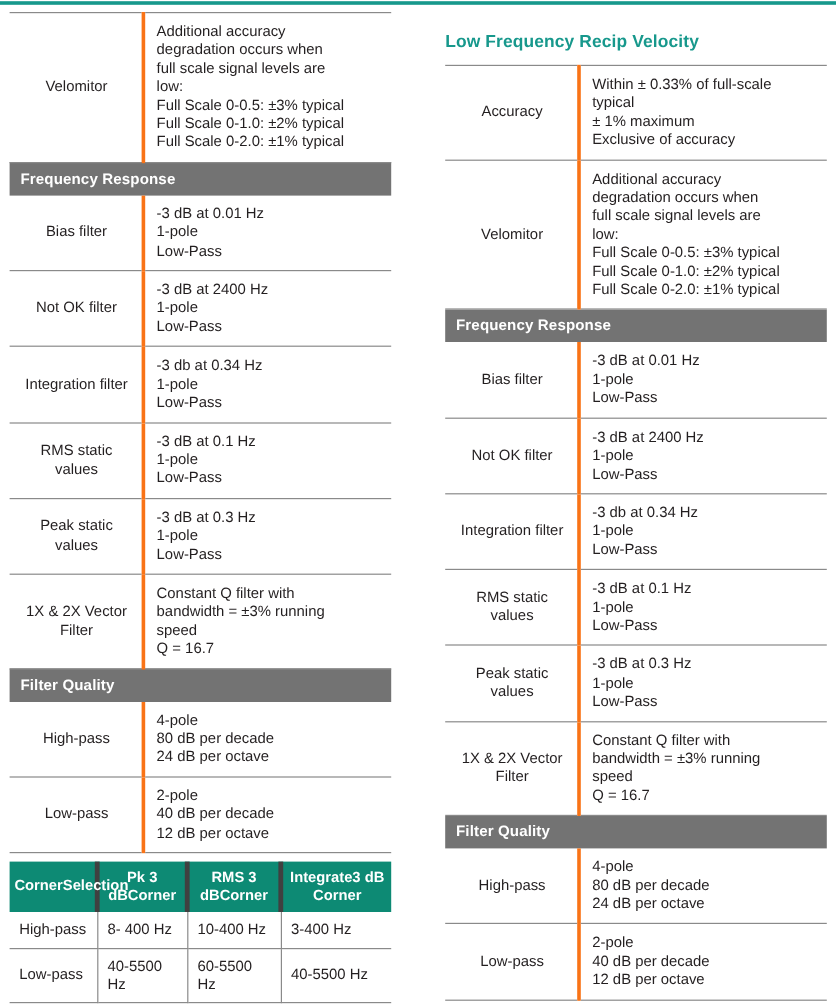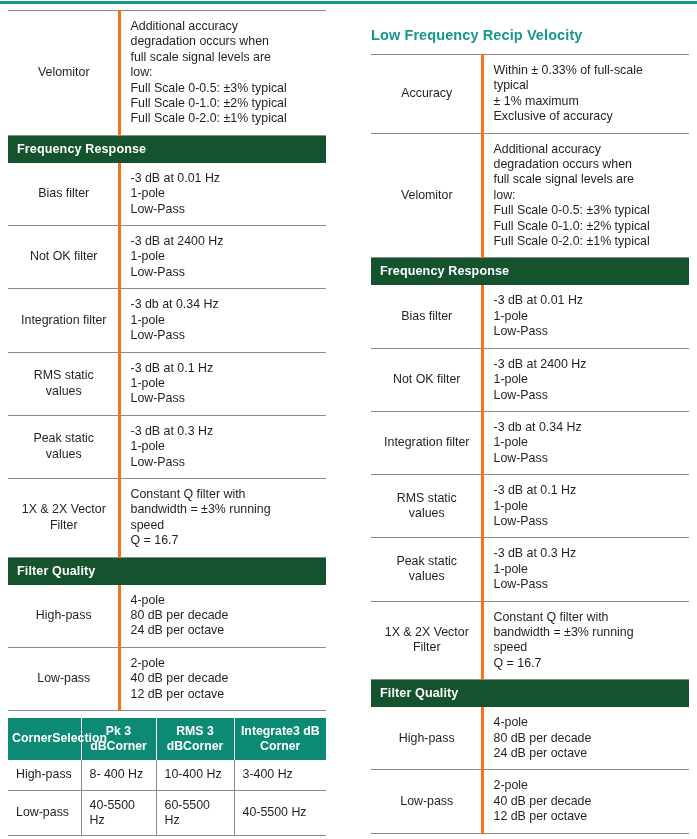--- a/index.html
+++ b/index.html
@@ -85,21 +85,21 @@
     vertical-align: middle;
   }
   td.value .ln,
   td.label .ln {
     display: block;
     white-space: nowrap;
   }
 
   
   td.band {
-    background: #14532d;
+    background: #737373;
     color: #ffffff;
     font-weight: bold;
     font-size: 12.6px;
     letter-spacing: 0.1px;
     padding: 5px 0 5px 9px;
     border: none;
     line-height: 17px;
   }
 
   
@@ -116,21 +116,21 @@
   table.corner col.k3 { width: 92px; }
 
   table.corner th {
     background: #0d8a74;
     color: #ffffff;
     font-weight: bold;
     font-size: 12.3px;
     line-height: 14.6px;
     text-align: center;
     padding: 6px 4px 7px 4px;
-    border-left: 1px solid #404040;
+    border-left: 4px solid #404040;
     border-right: 1px solid #ffffff;
   }
   table.corner th:first-child { border-left: none; }
   table.corner th:last-child  { border-right: none; }
 
   table.corner td {
     border: 1px solid #8a8a8a;
     border-top: none;
     vertical-align: middle;
     padding: 7px 0 7px 8px;

